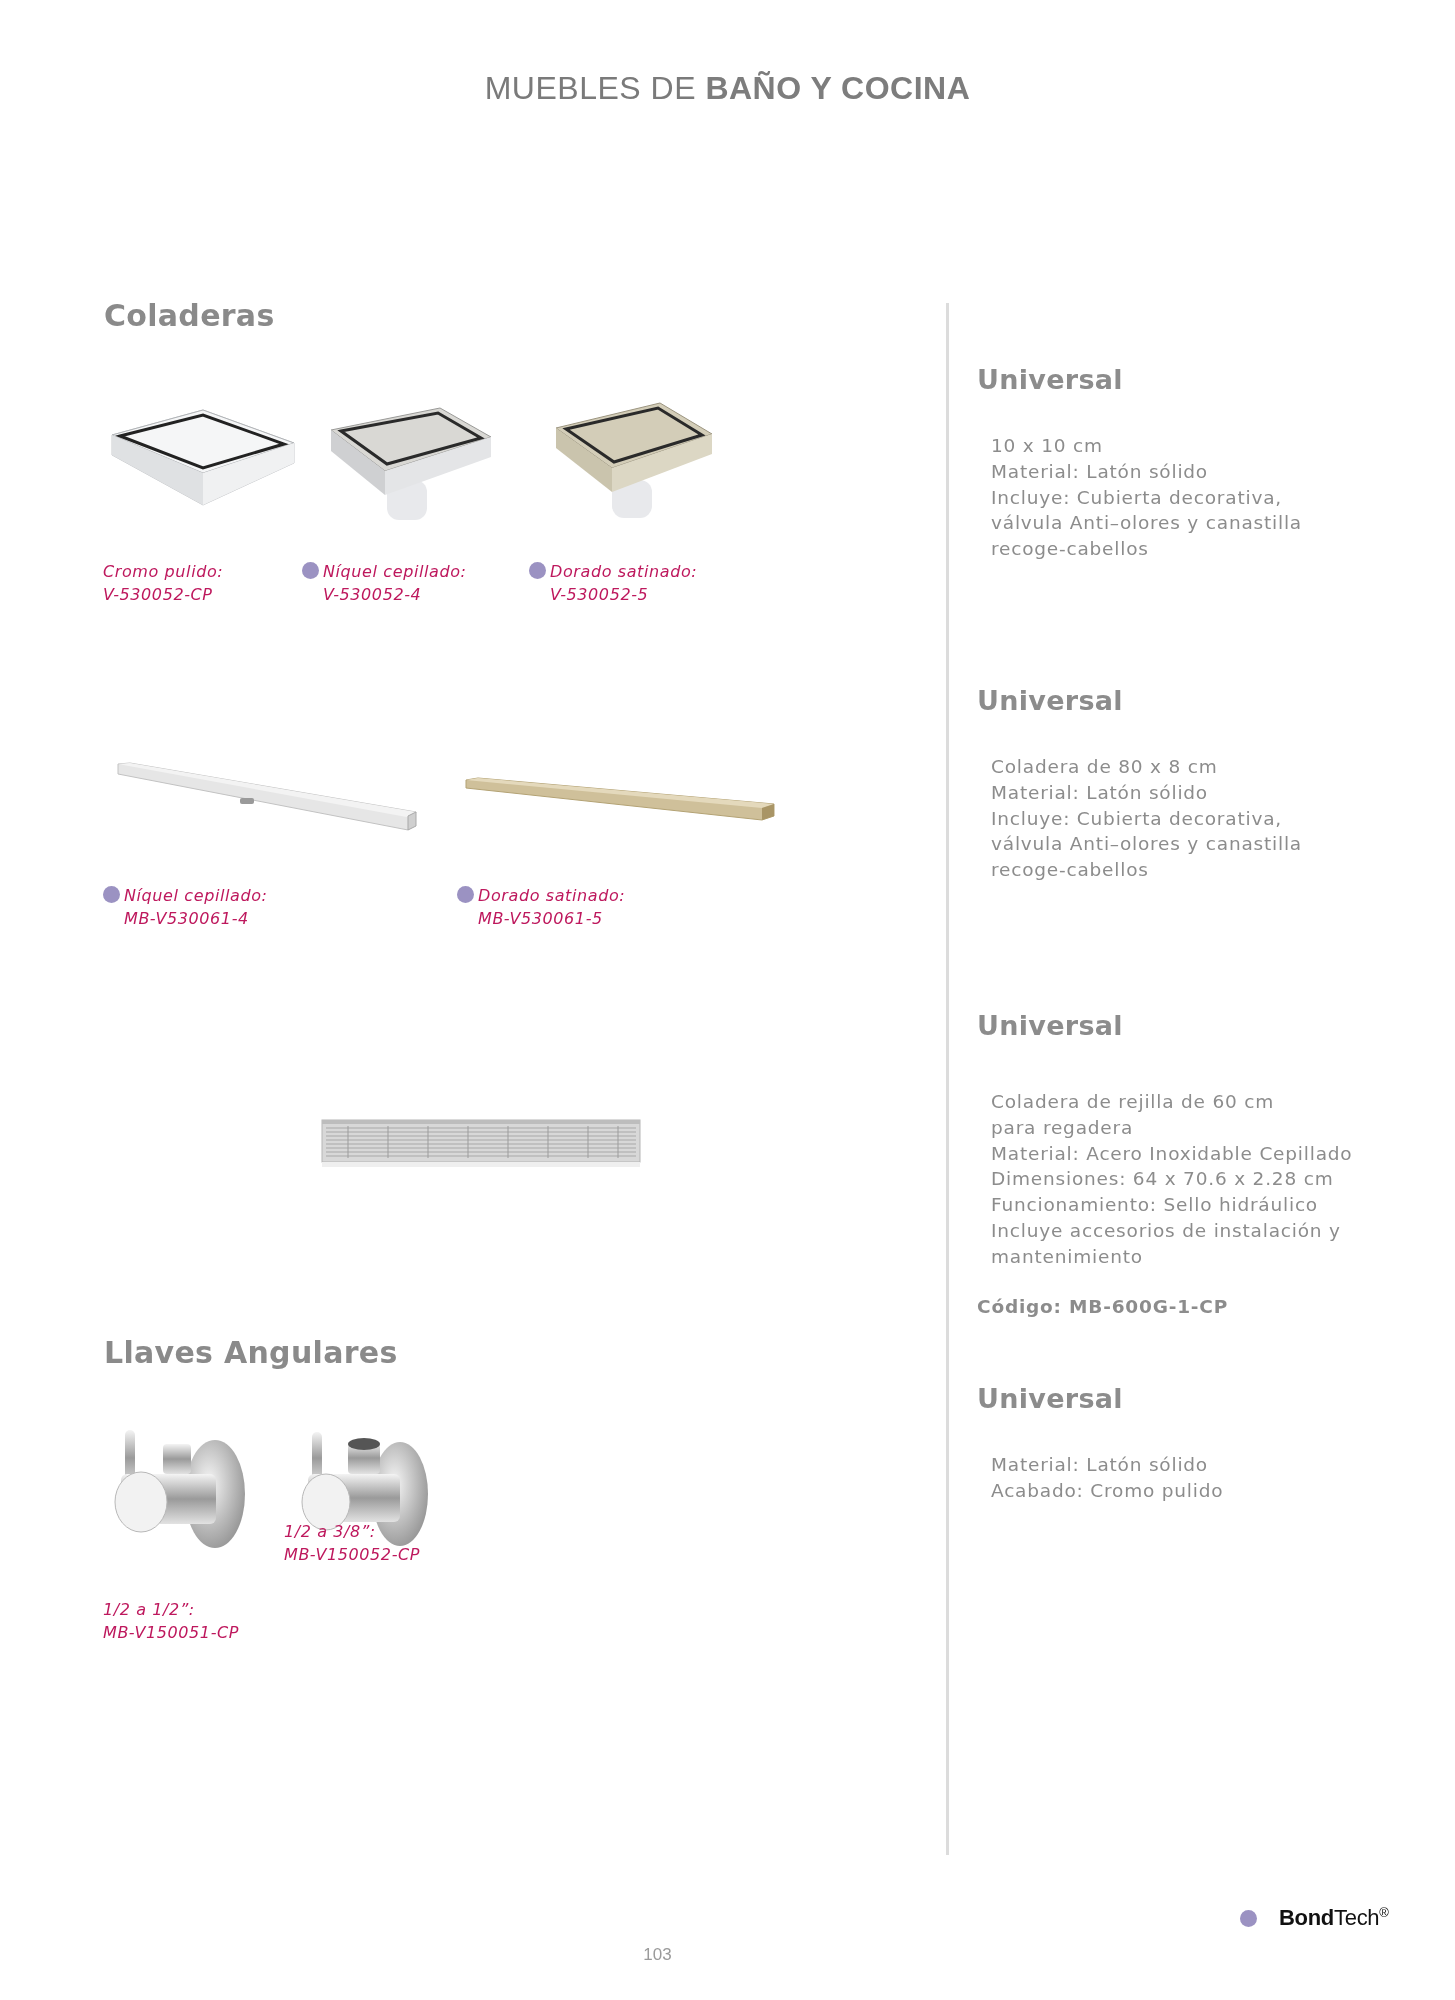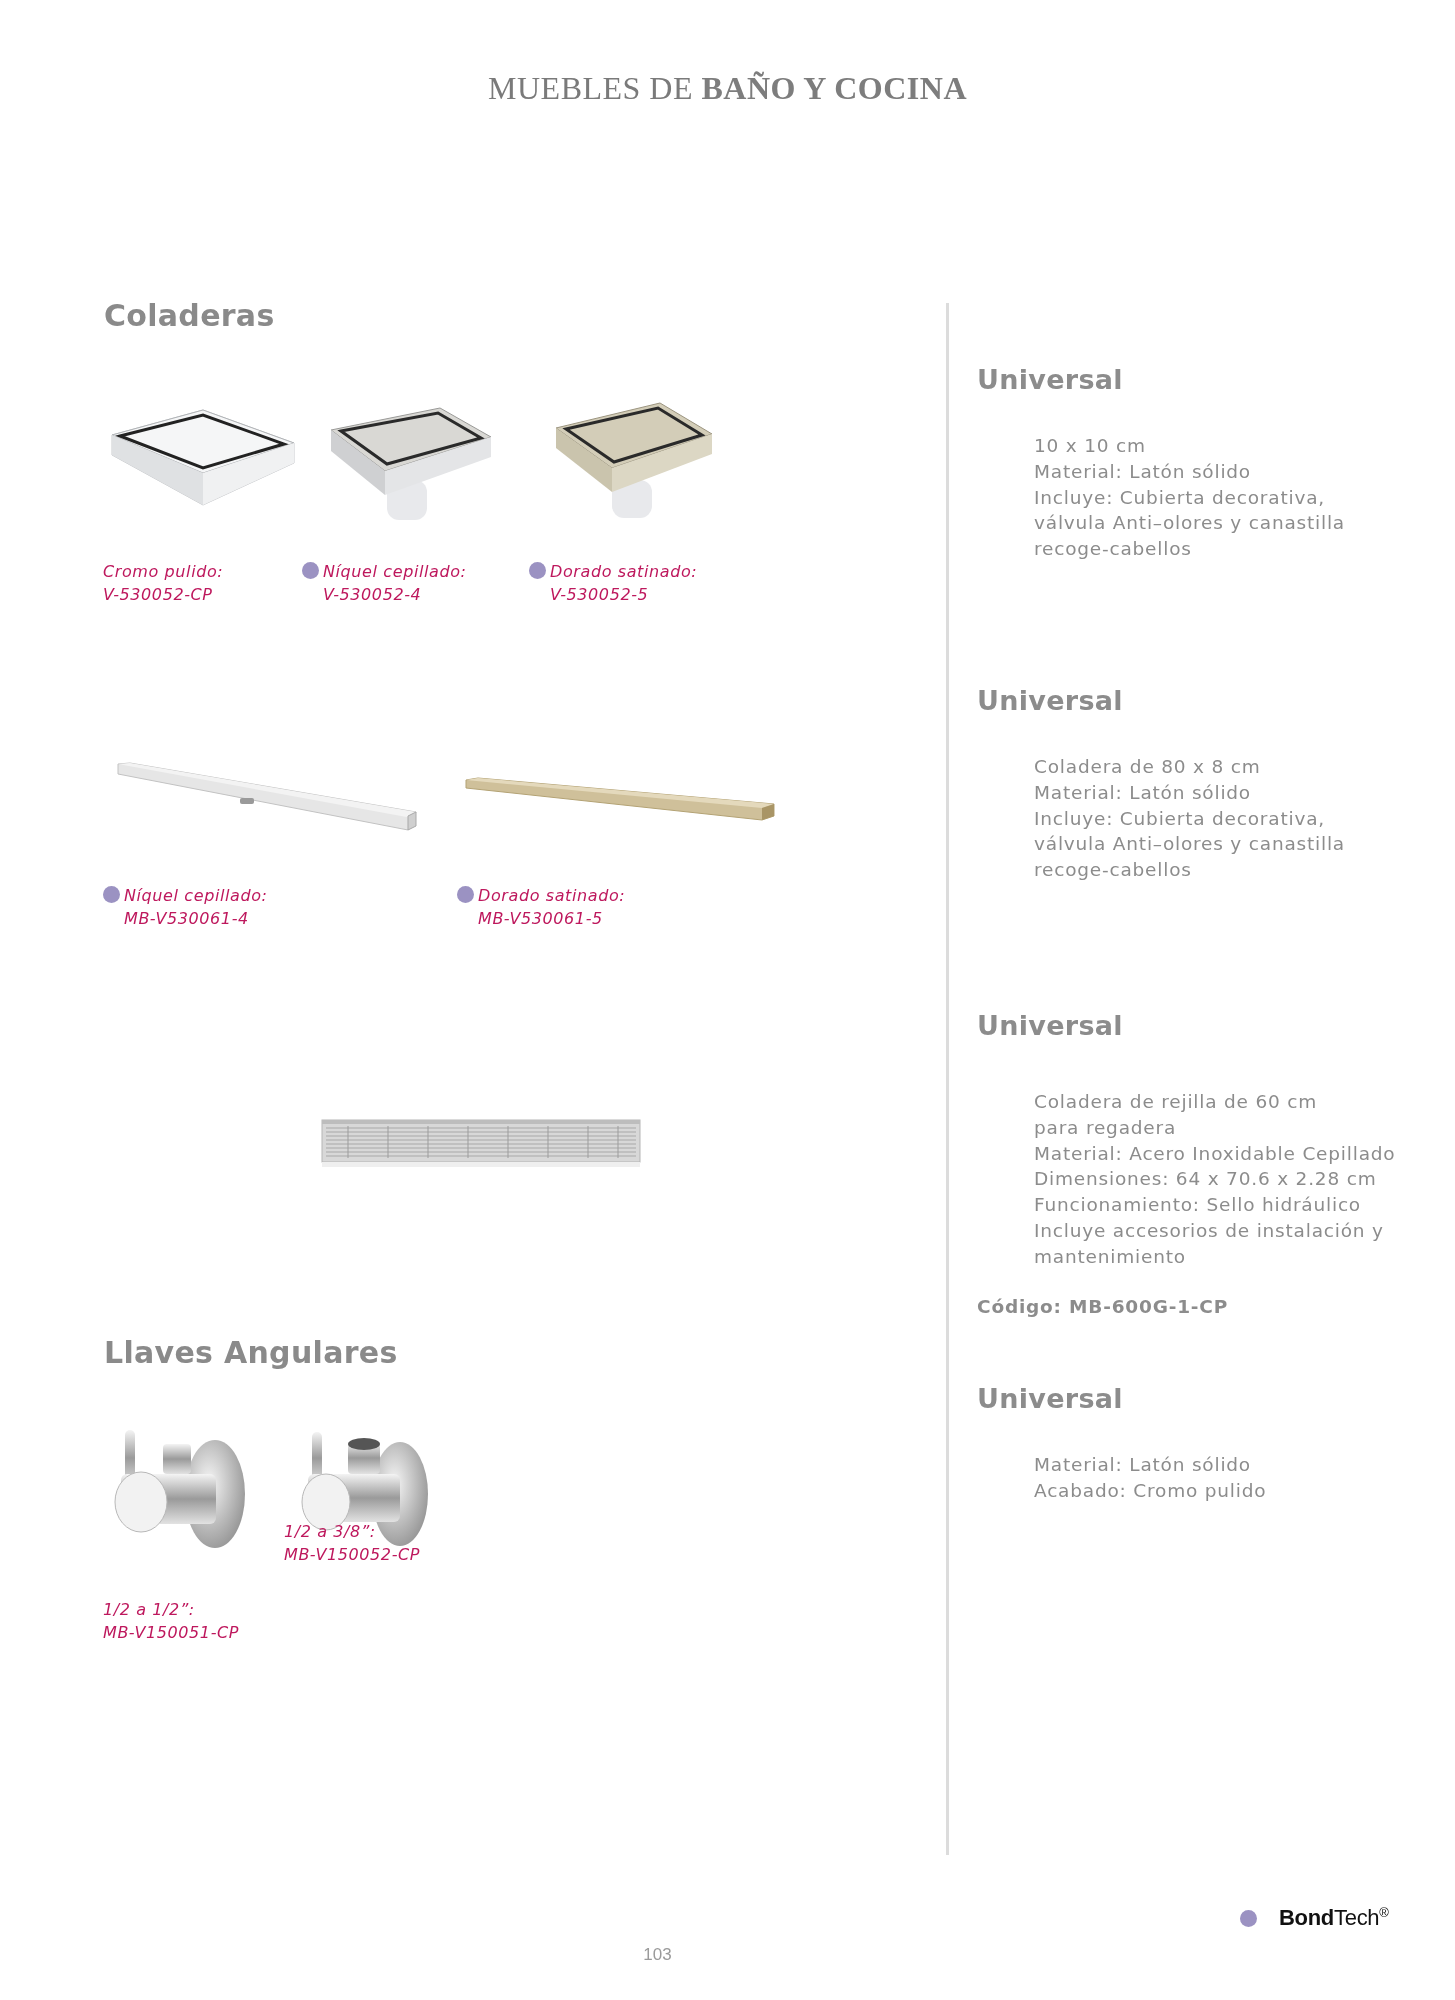--- a/index.html
+++ b/index.html
@@ -1,33 +1,33 @@
 <!DOCTYPE html>
 <html><head>
   <meta charset="utf-8">
   <style>
     * { box-sizing: border-box; margin: 0; padding: 0; }
     html, body { width: 1455px; height: 2000px; background: #ffffff; overflow: hidden; }
     body { position: relative; font-family: "DejaVu Sans", sans-serif; color: #8c8c8c; }
 
     .abs { position: absolute; }
 
-    .page-header { left: 0; top: 70px; width: 1567px; text-align: center; font-family: Liberation Serif, serif; font-size: 32px; color: #7a7a7a; letter-spacing: 0.5px; }
+    .page-header { left: 0; top: 70px; width: 1567px; text-align: center; font-family: Liberation Sans, sans-serif; font-size: 32px; color: #7a7a7a; letter-spacing: 0.5px; }
     .page-header b { font-weight: 700; color: #7d7d7d; }
 
     .section-title { font-family: "DejaVu Sans", sans-serif; font-weight: 700; font-size: 30px; color: #8a8a8a; letter-spacing: 0.3px; text-align: right; }
 
     .label { font-size: 16px; line-height: 23px; color: #be185d; letter-spacing: 0.6px; white-space: nowrap; font-style: italic; }
     .label .dot { display: inline-block; width: 17px; height: 17px; border-radius: 50%; background: #9b92c2; vertical-align: -2px; margin-right: 4px; }
     .label .indent { display: inline-block; width: 21px; }
 
     .divider { left: 946px; top: 303px; width: 3px; height: 1552px; background: #dcdcdc; }
 
     .spec-title { left: 977px; font-weight: 700; font-size: 27px; color: #8c8c8c; letter-spacing: 0.3px; }
-    .spec-body { left: 1034px; font-size: 18.5px; line-height: 25.8px; color: #8c8c8c; letter-spacing: 0.8px; white-space: nowrap; }
+    .spec-body { left: 991px; font-size: 18.5px; line-height: 25.8px; color: #8c8c8c; letter-spacing: 0.8px; white-space: nowrap; }
     .spec-code { left: 977px; font-size: 18.5px; font-weight: 700; color: #8c8c8c; letter-spacing: 0.8px; margin-top: 8px; }
 
     .page-number { left: 0; width: 1315px; top: 1945px; text-align: center; font-family: "Liberation Sans", sans-serif; font-size: 17px; color: #9a9a9a; }
 
     .brand { left: 1240px; top: 1905px; display: flex; align-items: center; gap: 22px; justify-content: flex-end; }
     .brand .brand-dot { width: 17px; height: 17px; border-radius: 50%; background: #9b92c2; }
     .brand .brand-text { font-family: "Liberation Sans", sans-serif; font-size: 22px; color: #111; letter-spacing: -0.3px; }
     .brand .brand-text b { font-weight: 700; }
     .brand .brand-text span.reg { font-size: 13px; vertical-align: 8px; }
 

